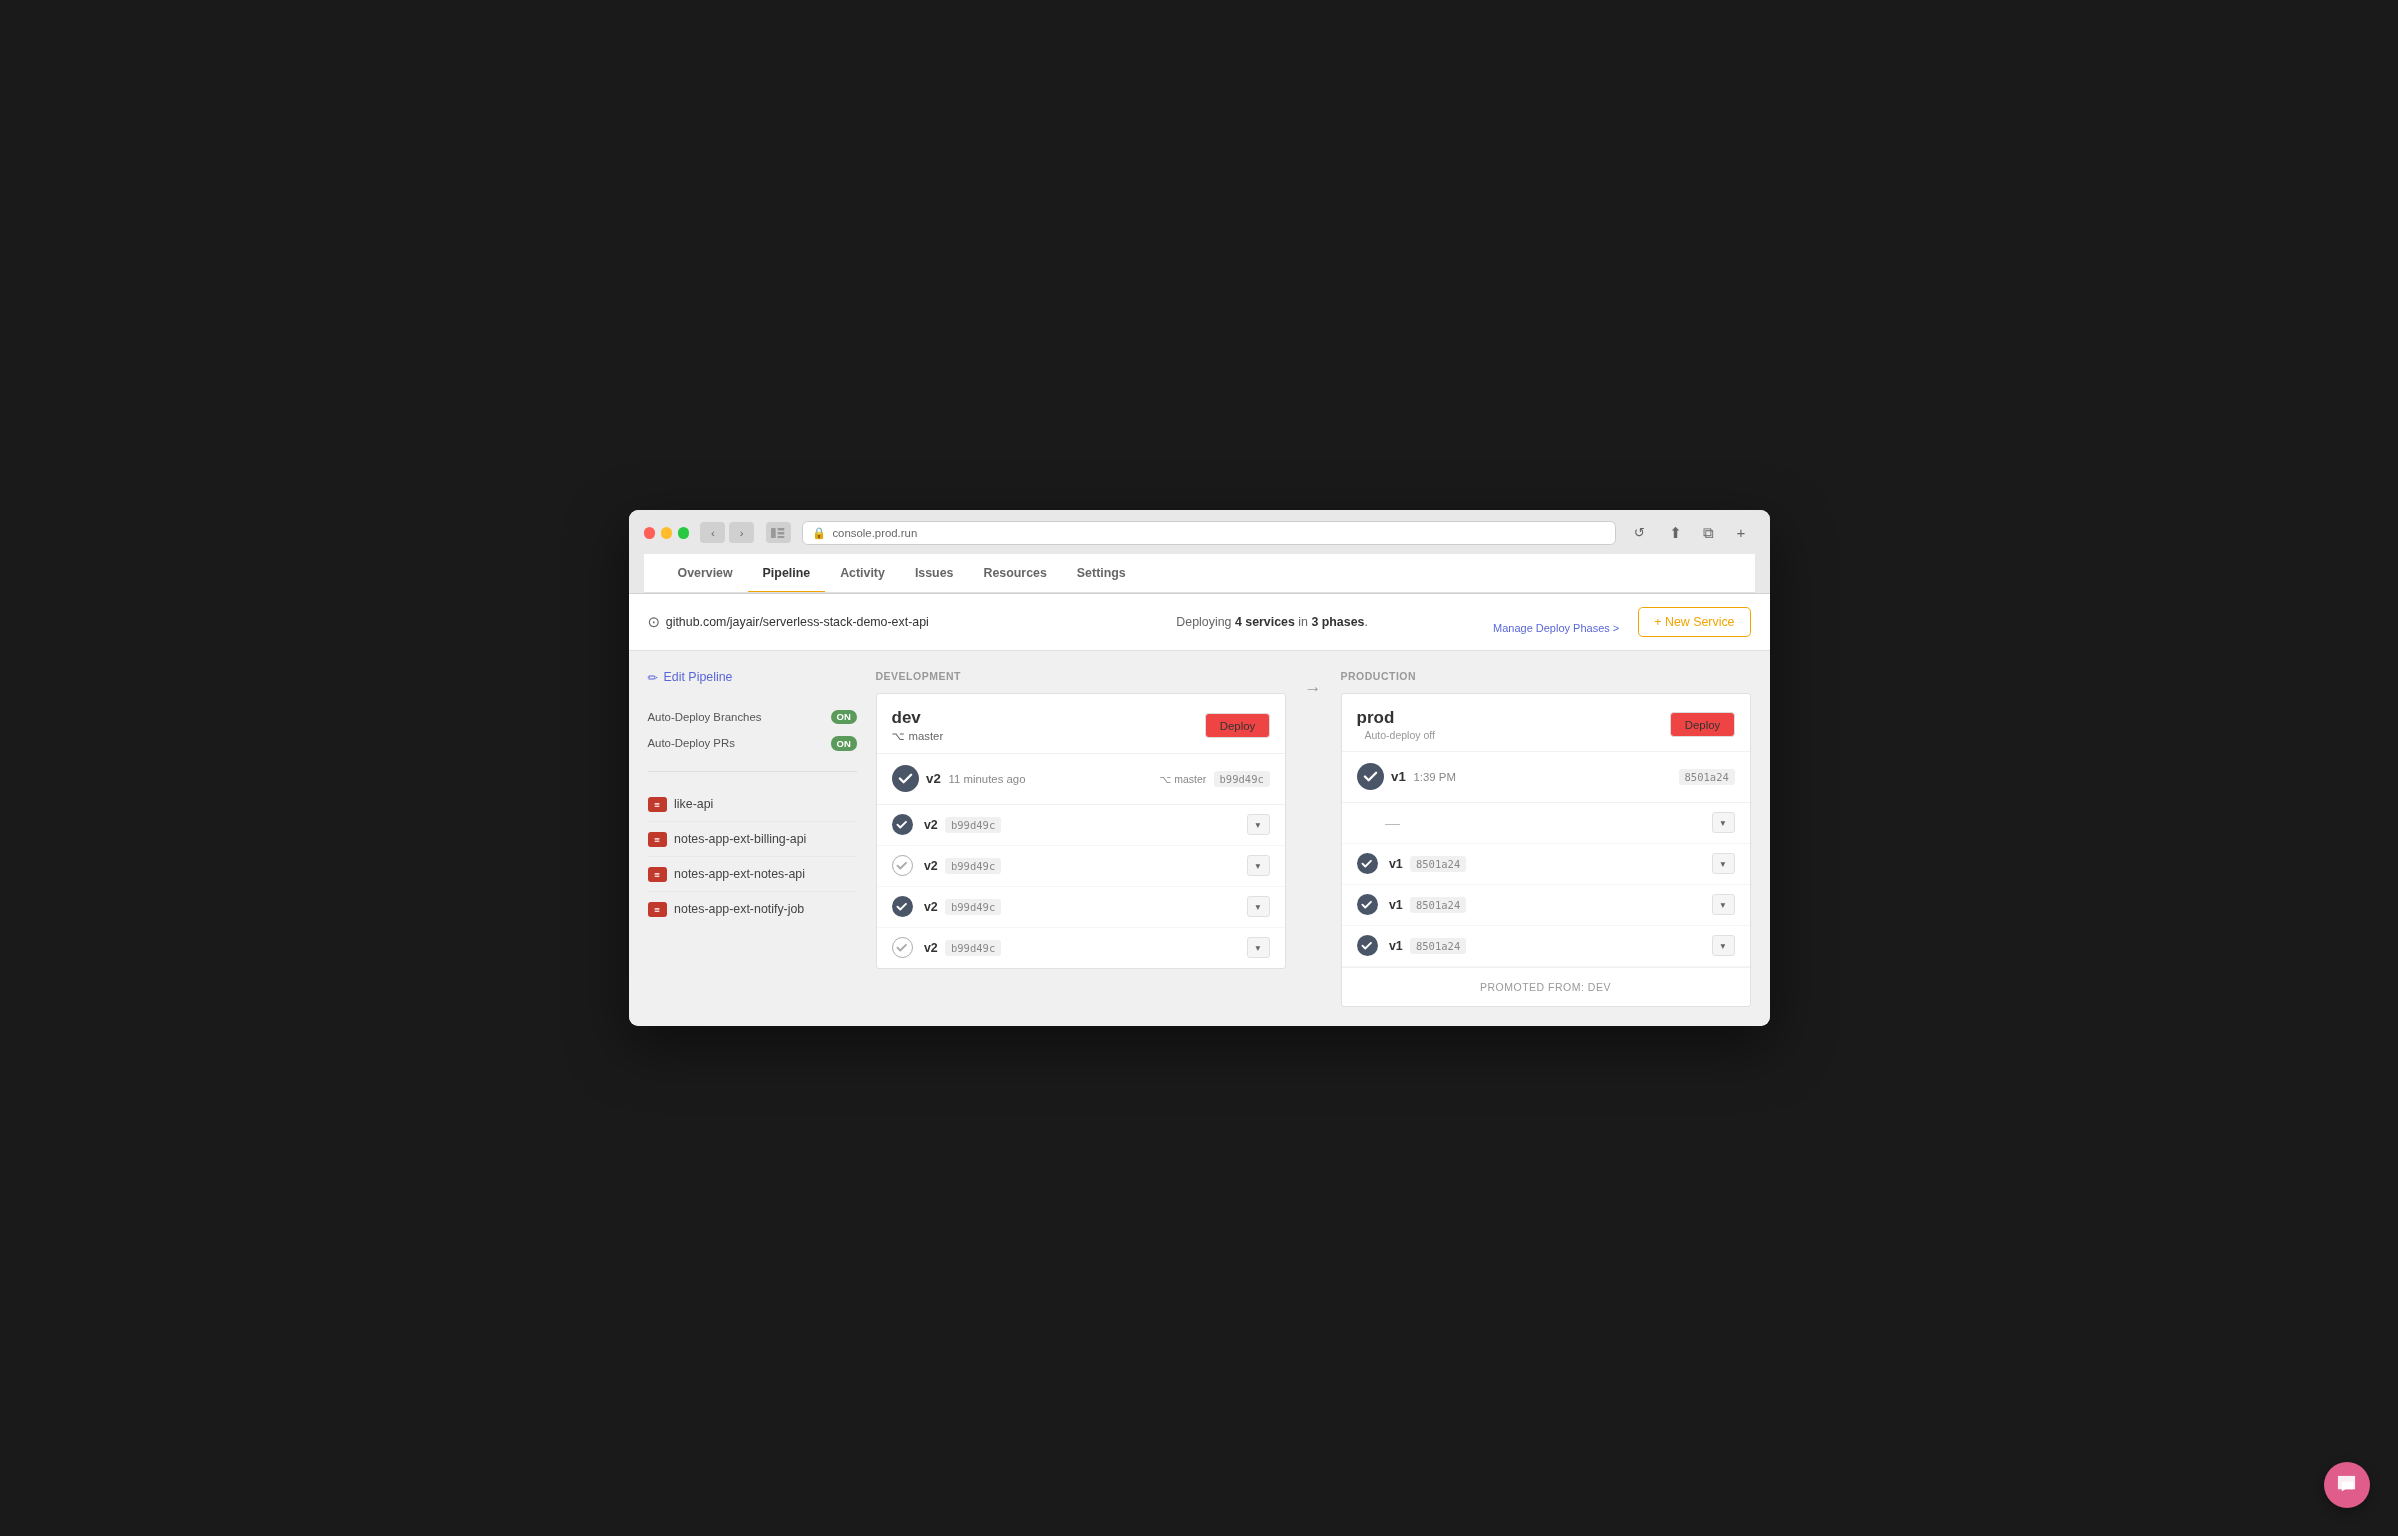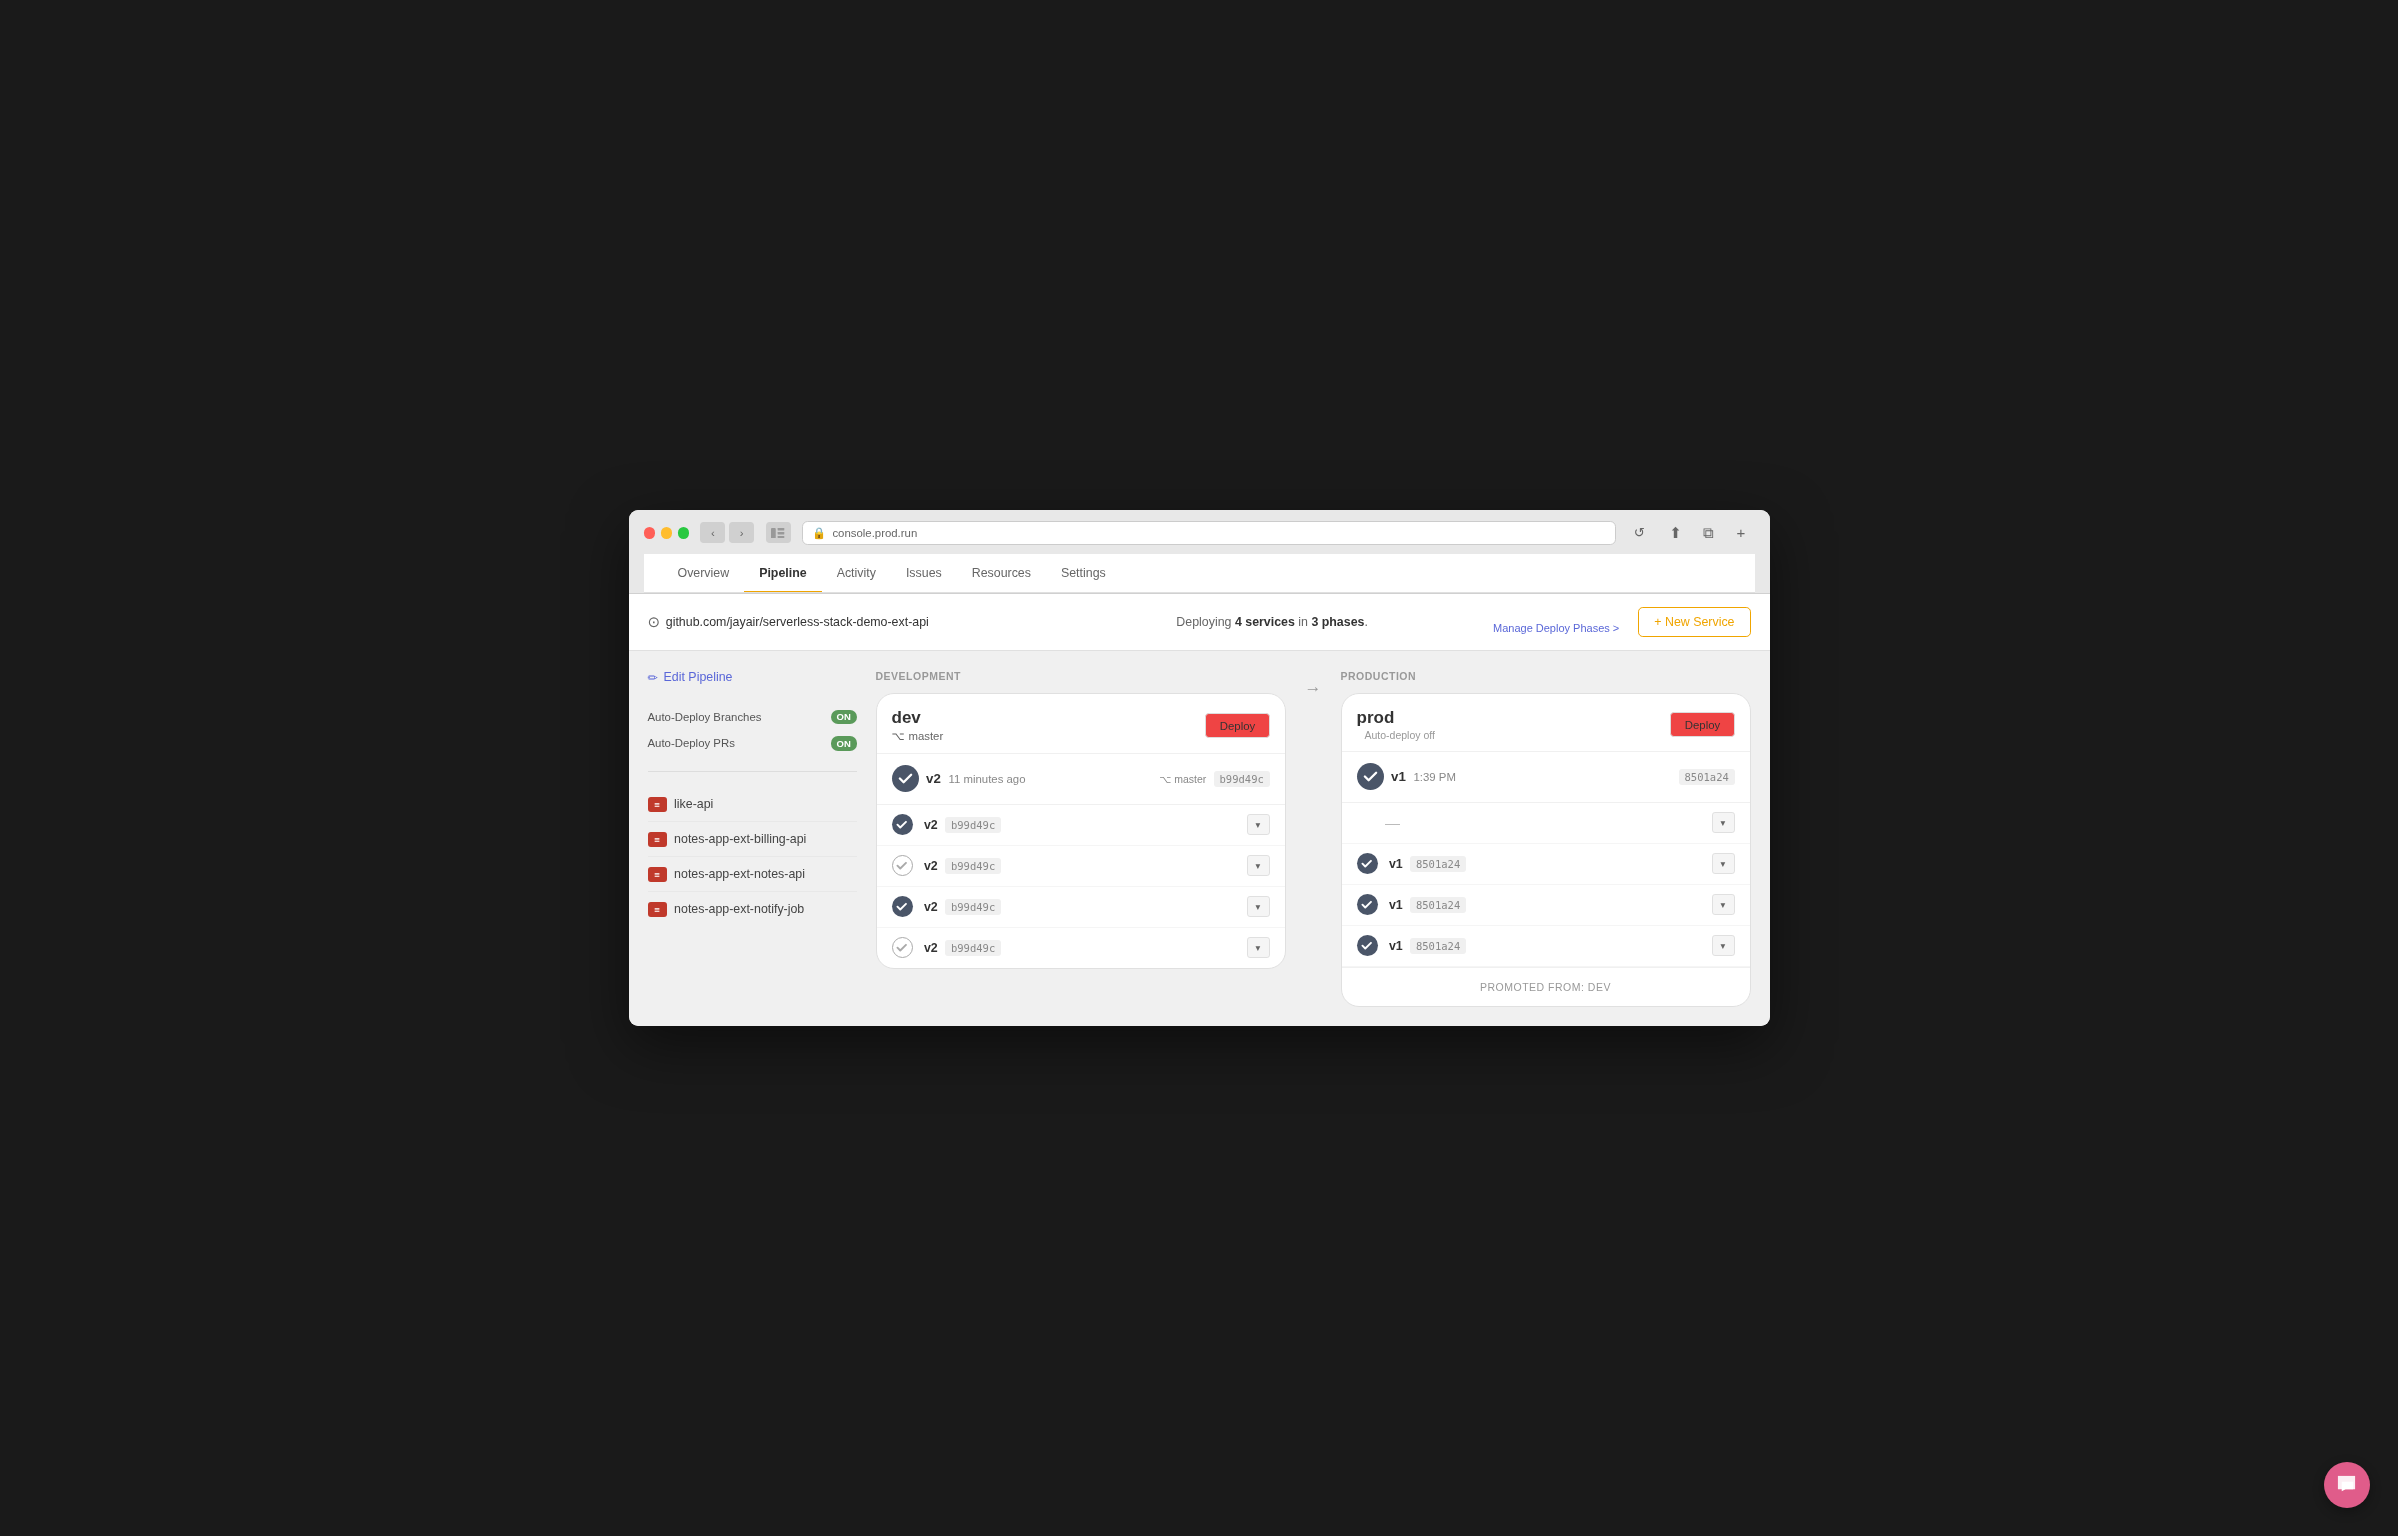--- a/index.html
+++ b/index.html
@@ -120,20 +120,21 @@
       padding: 0 19px;
       border-bottom: 1px solid #e0e0e0;
     }
     .app-nav-tab {
       padding: 11.4px 15px;
       font-size: 12.4px;
       color: #666;
       cursor: pointer;
       border-bottom: 1.9px solid transparent;
       text-decoration: none;
+      font-weight: bold;
     }
     .app-nav-tab.active {
       color: #333;
       font-weight: 600;
       border-bottom: 1.9px solid #f0a500;
     }
     
     .main-content {
       background: #f0f0f0;
       padding: 0;
@@ -281,21 +282,21 @@
     .stage-arrow {
       display: flex;
       align-items: flex-start;
       padding-top: 7.6px;
       color: #999;
       font-size: 17px;
     }
     
     .stage-card {
       background: white;
-      border-radius: 18px;
+      border-radius: 3px;
       border: 1px solid #e0e0e0;
       overflow: hidden;
     }
     .stage-card-header {
       display: flex;
       align-items: center;
       justify-content: space-between;
       padding: 13.3px 15px 9.5px;
       border-bottom: 1px solid #f0f0f0;
     }

